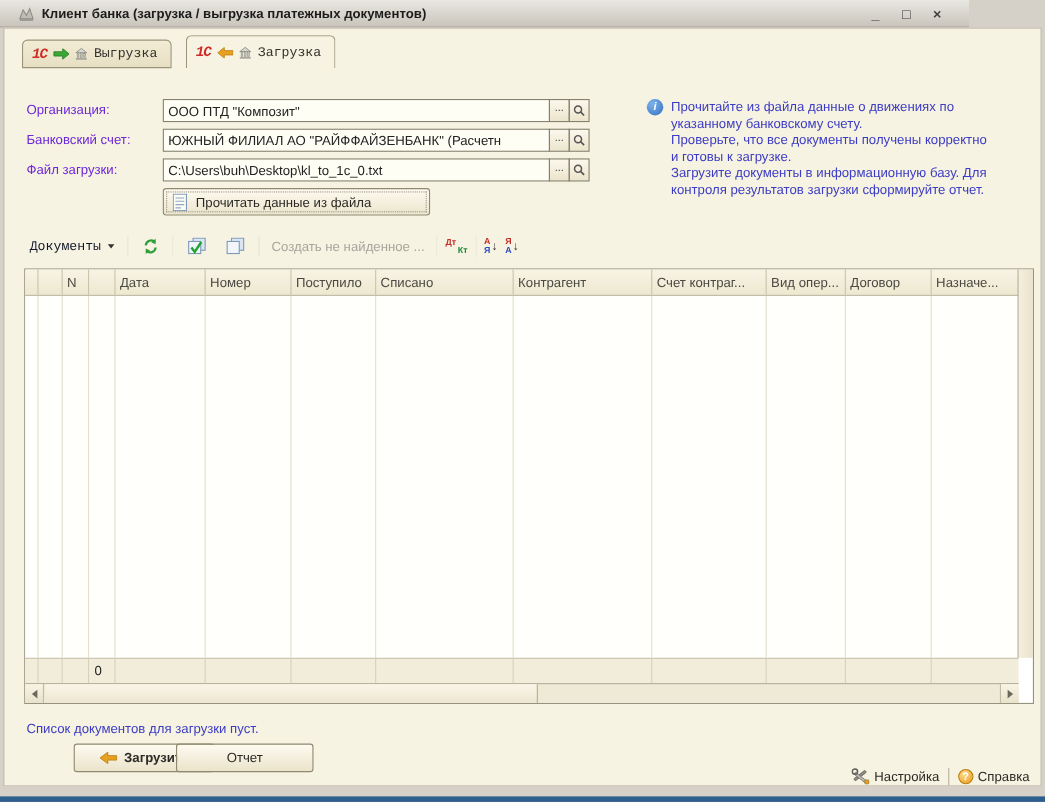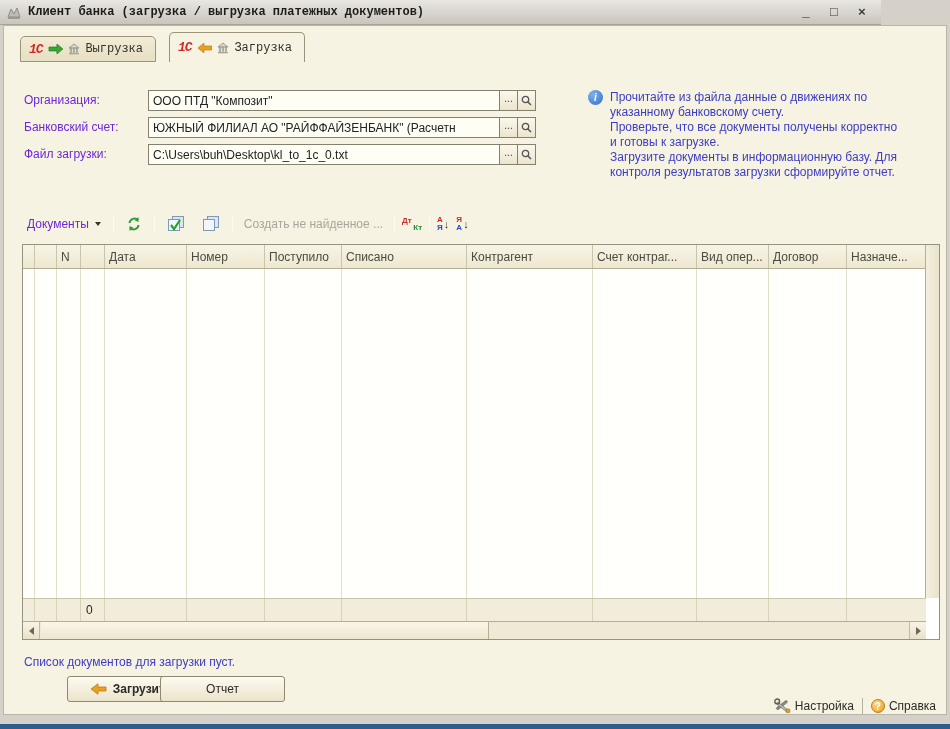--- a/index.html
+++ b/index.html
@@ -2,21 +2,21 @@
 <html><head>
 <meta charset="utf-8">
 <style>
   * { margin:0; padding:0; box-sizing:border-box; }
   html,body { width:950px; height:729px; font-family:"Liberation Sans","DejaVu Sans",sans-serif; }
   #window { position:relative; width:950px; height:729px; background:#d5d1c8; overflow:hidden; font-size:12px; color:#2b2a25; }
 
   
   .titlebar { position:absolute; left:0; top:0; width:881px; height:25px;
     background:linear-gradient(#e9e7e2,#c9c5bc); border-bottom:1px solid #a7a399;
-    display:flex; align-items:center; padding:0 6px;font-family:Liberation Mono, monospace; }
+    display:flex; align-items:center; padding:0 16px; }
   .titlebar .wicon { width:16px; height:15px; margin-right:6px; }
   .titlebar .wtitle { font-weight:bold; font-size:12px; color:#1c1c1a; flex:1; white-space:nowrap; overflow:hidden; }
   .winctl { display:flex; gap:14px; margin-right:6px; color:#3d3d3d; font-weight:bold; }
   .winctl span { cursor:default; width:14px; text-align:center; font-size:13px; line-height:13px; }
 
   
   .tab { position:absolute; display:flex; align-items:center; gap:5px; padding:0 12px 0 8px;
     border:1px solid #9b937a; border-radius:5px 5px 0 0; cursor:default;font-family:Liberation Mono, monospace; }
   .tab-inactive { left:20px; top:36px; height:26px; width:136px; background:linear-gradient(#f2ecd6,#e7dfc2); }
   .tab-active   { left:169px; top:32px; height:30px; width:136px; background:#f7f3e2; border-bottom:none; z-index:2; }
@@ -43,21 +43,21 @@
 
   
   .info { position:absolute; left:588px; top:90px; width:348px; display:flex; gap:7px; }
   .info-icon { width:15px; height:15px; border-radius:50%; background:radial-gradient(circle at 35% 30%,#7fb2ea,#2f6fc4);
     color:#fff; font-weight:bold; font-size:10px; display:flex; align-items:center; justify-content:center; flex:none; font-style:italic; }
   .info-text { color:#3c3cc4; width:292px; line-height:15px; }
 
   
   .toolbar { position:absolute; left:22px; top:211px; height:26px; display:flex; align-items:center; gap:7px; }
   .tb-sep { width:1px; height:18px; background:#c2bda8; border-right:1px solid #fdfbf2; }
-  .tb-btn { display:flex; align-items:center; gap:4px; padding:2px 4px; border:1px solid transparent; cursor:pointer; color:#6d28d9; }
+  .tb-btn { display:flex; align-items:center; gap:4px; padding:2px 4px; border:1px solid transparent; cursor:pointer; color:#0f172a;font-family:Liberation Mono, monospace; }
   .caret { width:0; height:0; border-left:3px solid transparent; border-right:3px solid transparent; border-top:4px solid #333; margin-left:2px; }
   .tb-disabled { color:#a8a69c; padding:2px 4px; }
   .dtkt { width:20px; height:16px; position:relative; font-weight:bold; font-size:8px; }
   .dtkt .dt { position:absolute; left:0; top:0; color:#c22f2a; }
   .dtkt .kt { position:absolute; right:0; bottom:0; color:#1f8a3c; }
   .sorticon { display:flex; align-items:center; gap:1px; cursor:pointer; }
   .sorticon .letters { display:flex; flex-direction:column; font-weight:bold; font-size:8px; line-height:8px; }
   .sorticon .l-top { color:#c22f2a; } .sorticon .l-bot { color:#2b49c4; }
   .sorticon .arr { font-size:11px; color:#333; line-height:11px; }
 
@@ -179,20 +179,30 @@
     <input class="tinput" value="C:\Users\buh\Desktop\kl_to_1c_0.txt" style="">
     <div class="sqbtn">...</div>
     <div class="sqbtn mag">
       <svg width="11" height="11" viewBox="0 0 11 11">
         <circle cx="4.5" cy="4.5" r="3.2" fill="none" stroke="#555" stroke-width="1.3"></circle>
         <line x1="7" y1="7" x2="10" y2="10" stroke="#555" stroke-width="1.5"></line>
       </svg>
     </div>
   </div>
 
+  <div class="read-btn">
+    <svg width="13" height="16" viewBox="0 0 13 16">
+      <rect x="0.5" y="0.5" width="12" height="15" fill="#fdfdf8" stroke="#7e9ab8" stroke-width="1"></rect>
+      <line x1="2.5" y1="4" x2="10.5" y2="4" stroke="#8ea7c0" stroke-width="1"></line>
+      <line x1="2.5" y1="7" x2="10.5" y2="7" stroke="#8ea7c0" stroke-width="1"></line>
+      <line x1="2.5" y1="10" x2="10.5" y2="10" stroke="#8ea7c0" stroke-width="1"></line>
+      <line x1="2.5" y1="13" x2="7.5" y2="13" stroke="#8ea7c0" stroke-width="1"></line>
+    </svg>
+    <span class="lbl">Прочитать данные из файла</span>
+  </div>
 
   <div class="info">
     <div class="info-icon">i</div>
     <div class="info-text">
       <div>Прочитайте из файла данные о движениях по указанному банковскому счету.</div>
       <div>Проверьте, что все  документы получены корректно и готовы к загрузке.</div>
       <div>Загрузите документы в информационную базу. Для контроля результатов загрузки сформируйте отчет.</div>
     </div>
   </div>
 

